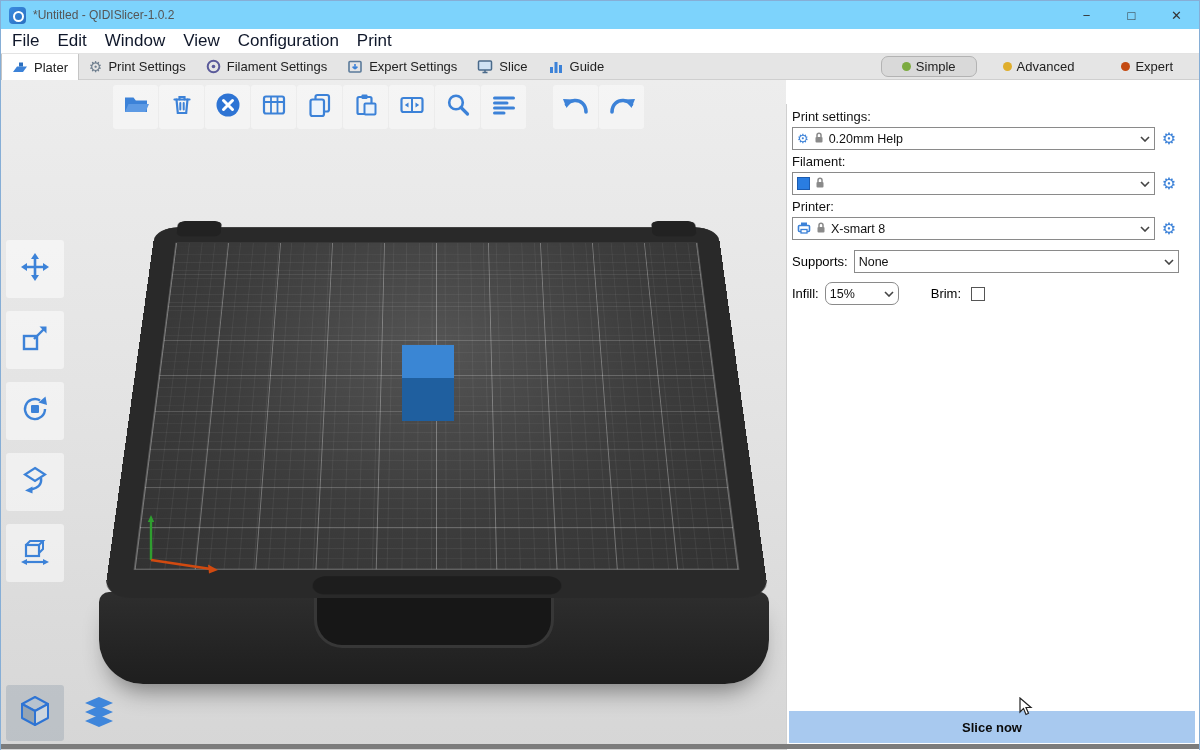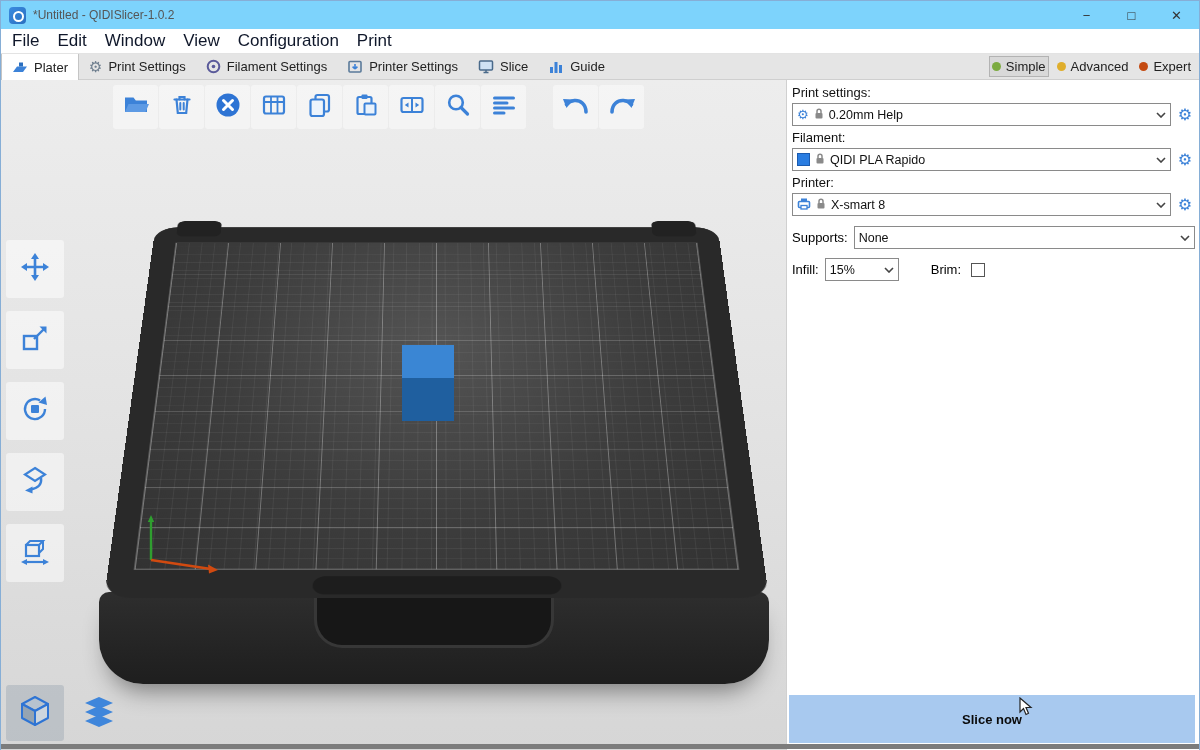--- a/index.html
+++ b/index.html
@@ -21,31 +21,31 @@
   .menubar{height:24px;display:flex;align-items:center;background:#fff;font-size:17px;color:#0f172a;padding-left:2px;}
   .menu-item{padding:0 9px;cursor:default;}
 
   
   .tabbar{height:27px;background:#e5e5e5;border-top:1px solid #e3e3e3;border-bottom:1px solid #cfcfcf;
           display:flex;align-items:stretch;box-sizing:border-box;}
   .tab{display:flex;align-items:center;gap:6px;padding:0 10px;font-size:13px;color:#222;position:relative;}
   .tab.active{background:#fff;border-left:1px solid #c5c5c5;border-right:1px solid #c5c5c5;margin-bottom:-1px;z-index:2;}
   .tab .ticon{display:flex;align-items:center;}
   .modes{margin-left:auto;display:flex;align-items:center;gap:5px;padding-right:5px;}
-  .mode{display:flex;align-items:center;gap:5px;font-size:13px;color:#222;padding:2px 2px;border-radius:0;border:1px solid transparent;}
+  .mode{display:flex;align-items:center;gap:5px;font-size:13px;color:#222;padding:2px 20px;border-radius:7px;border:1px solid transparent;}
   .mode.active{background:#d9d9d9;border:1px solid #b3b3b3;}
   .dot{width:9px;height:9px;border-radius:50%;flex:0 0 auto;}
   .gear-glyph{color:#6f7f8f;font-size:15px;line-height:1;}
 
   
   .main{position:relative;height:671px;display:flex;}
   .viewport{position:relative;width:785px;height:671px;flex:0 0 auto;overflow:hidden;
             background:linear-gradient(180deg,#ededed 0%,#e4e4e4 45%,#d6d6d6 100%);}
   .sidepanel{position:relative;flex:1;background:#fff;border-left:1px solid #d0d0d0;
-             padding:3px 4px 0 5px;box-sizing:border-box;font-size:13px;}
+             padding:3px 20px 0 5px;box-sizing:border-box;font-size:13px;margin-top:24px;}
 
   
   .top-toolbar{position:absolute;top:5px;left:112px;display:flex;align-items:center;z-index:5;}
   .tool-btn{width:45px;height:44px;margin-right:1px;display:flex;align-items:center;justify-content:center;
             background:rgba(255,255,255,.45);border-radius:3px;}
   .toolbar-gap{width:26px;}
 
   
   .gizmo-bar{position:absolute;left:5px;top:160px;display:flex;flex-direction:column;gap:13px;z-index:5;}
   .gizmo-btn{width:58px;height:58px;background:rgba(255,255,255,.5);border-radius:3px;
@@ -87,24 +87,24 @@
   .combo{flex:1;height:23px;border:1px solid #8a8a8a;background:#fff;display:flex;align-items:center;
          padding:0 4px;gap:5px;box-sizing:border-box;}
   .combo-text{font-size:12.5px;color:#111;flex:1;white-space:nowrap;overflow:hidden;}
   .combo-arrow{margin-left:auto;display:flex;align-items:center;padding-left:2px;}
   .gear-btn{width:20px;text-align:center;color:#3c82d8;font-size:16px;line-height:1;flex:0 0 auto;}
   .combo-gear{color:#3c82d8;font-size:13px;line-height:1;}
   .swatch{width:13px;height:13px;border:1px solid #1b5bb0;box-sizing:border-box;flex:0 0 auto;}
   .inline-row{display:flex;align-items:center;gap:6px;}
   .supports-row{margin-top:10px;}
   .infill-row{margin-top:9px;}
-  .combo.small{flex:0 0 auto;width:74px;}
+  .combo.small{flex:0 0 auto;width:74px;border-radius:7px;}
   .brim-label{margin-left:26px;}
   .checkbox{width:14px;height:14px;border:1px solid #555;background:#fff;box-sizing:border-box;margin-left:4px;}
-  .slice-btn{position:absolute;left:2px;right:4px;bottom:8px;height:48px;background:#a8c9ef;
+  .slice-btn{position:absolute;left:2px;right:4px;bottom:8px;height:32px;background:#a8c9ef;
              display:flex;align-items:center;justify-content:center;font-size:13px;font-weight:bold;color:#0a0a0a;}
   .bottom-strip{position:absolute;left:0;right:0;bottom:0;height:5px;background:#7c7c7c;z-index:30;}
   .cursor{position:absolute;left:1018px;top:696px;z-index:40;}
 </style>
 </head>
 <body>
 
 <div class="window">
 
   <div class="titlebar">
@@ -149,21 +149,21 @@
       </span>
       <span>Filament Settings</span>
     </div>
     <div class="tab">
       <span class="ticon">
         <svg width="16" height="15" viewBox="0 0 16 15">
             <rect x="2" y="2.5" width="12" height="10.5" rx="1" fill="none" stroke="#5a7a9a" stroke-width="1.6"></rect>
             <path d="M8 5 V10 M8 10 l-2.4,-2.4 M8 10 l2.4,-2.4" fill="none" stroke="#3c82d8" stroke-width="1.6"></path>
           </svg>
       </span>
-      <span>Printer Settings</span>
+      <span>Expert Settings</span>
     </div>
     <div class="tab">
       <span class="ticon">
         <svg width="16" height="15" viewBox="0 0 16 15">
             <rect x="1.5" y="2" width="13" height="9" rx="1" fill="#cfe2f5" stroke="#4a6a8a" stroke-width="1.5"></rect>
             <path d="M8 11 v2 M5.5 13.5 h5" stroke="#4a6a8a" stroke-width="1.5"></path>
           </svg>
       </span>
       <span>Slice</span>
     </div>
@@ -417,21 +417,20 @@
       <div class="fieldlabel">Filament:</div>
       <div class="combo-row">
         <div class="combo">
           <span class="swatch" style="background: rgb(42, 125, 225);"></span>
           <span>
             <svg width="10" height="13" viewBox="0 0 10 13">
                 <path d="M3 6 V4.2 a2 2 0 0 1 4 0 V6" fill="none" stroke="#8a8a8a" stroke-width="1.5"></path>
                 <rect x="1.5" y="6" width="7" height="5.5" rx="1" fill="#8a8a8a"></rect>
               </svg>
           </span>
-          <span class="combo-text">QIDI PLA Rapido</span>
           <span class="combo-arrow">
             <svg width="10" height="6" viewBox="0 0 10 6">
                 <polyline points="1,1 5,5 9,1" fill="none" stroke="#444" stroke-width="1.6"></polyline>
               </svg>
           </span>
         </div>
         <div class="gear-btn">⚙</div>
       </div>
 
       <div class="fieldlabel">Printer:</div>

